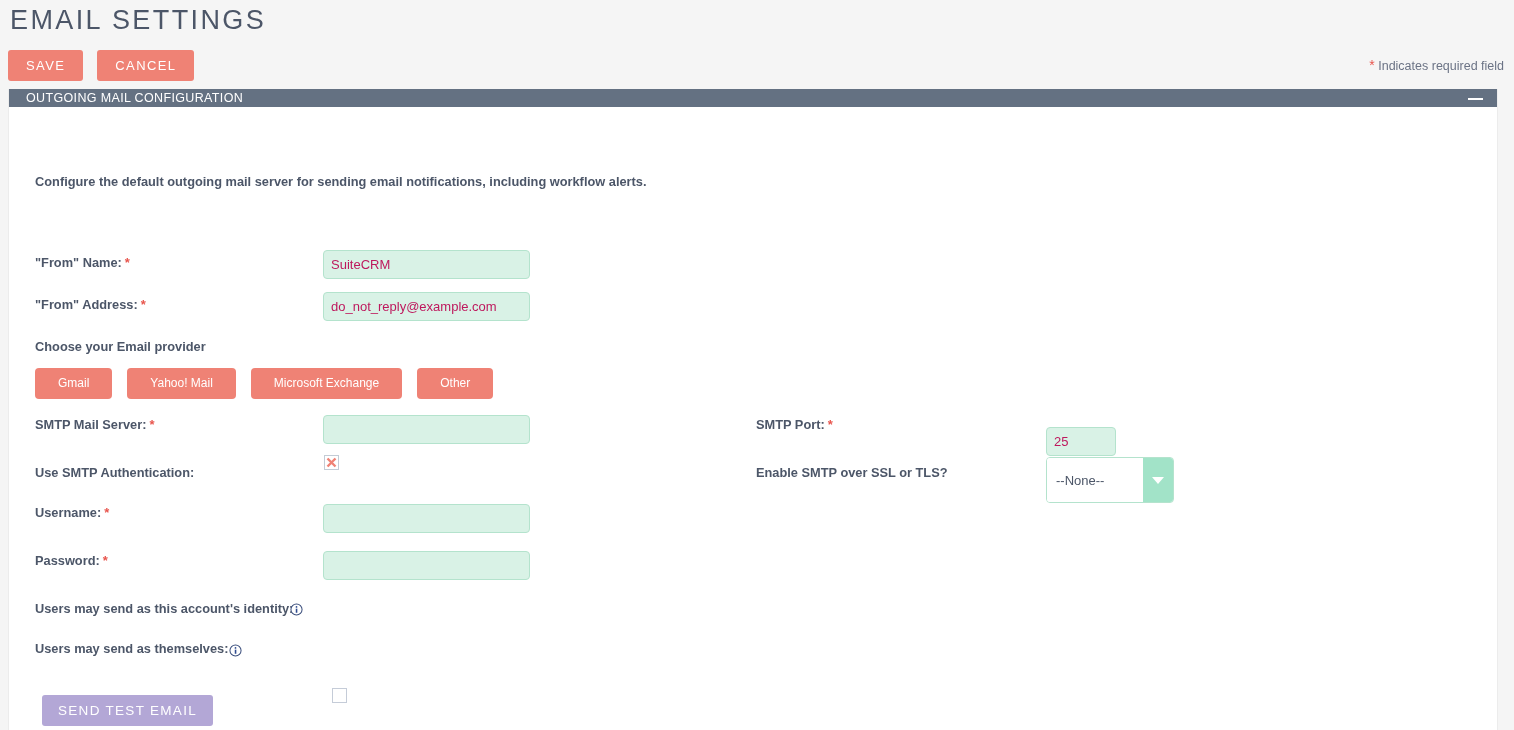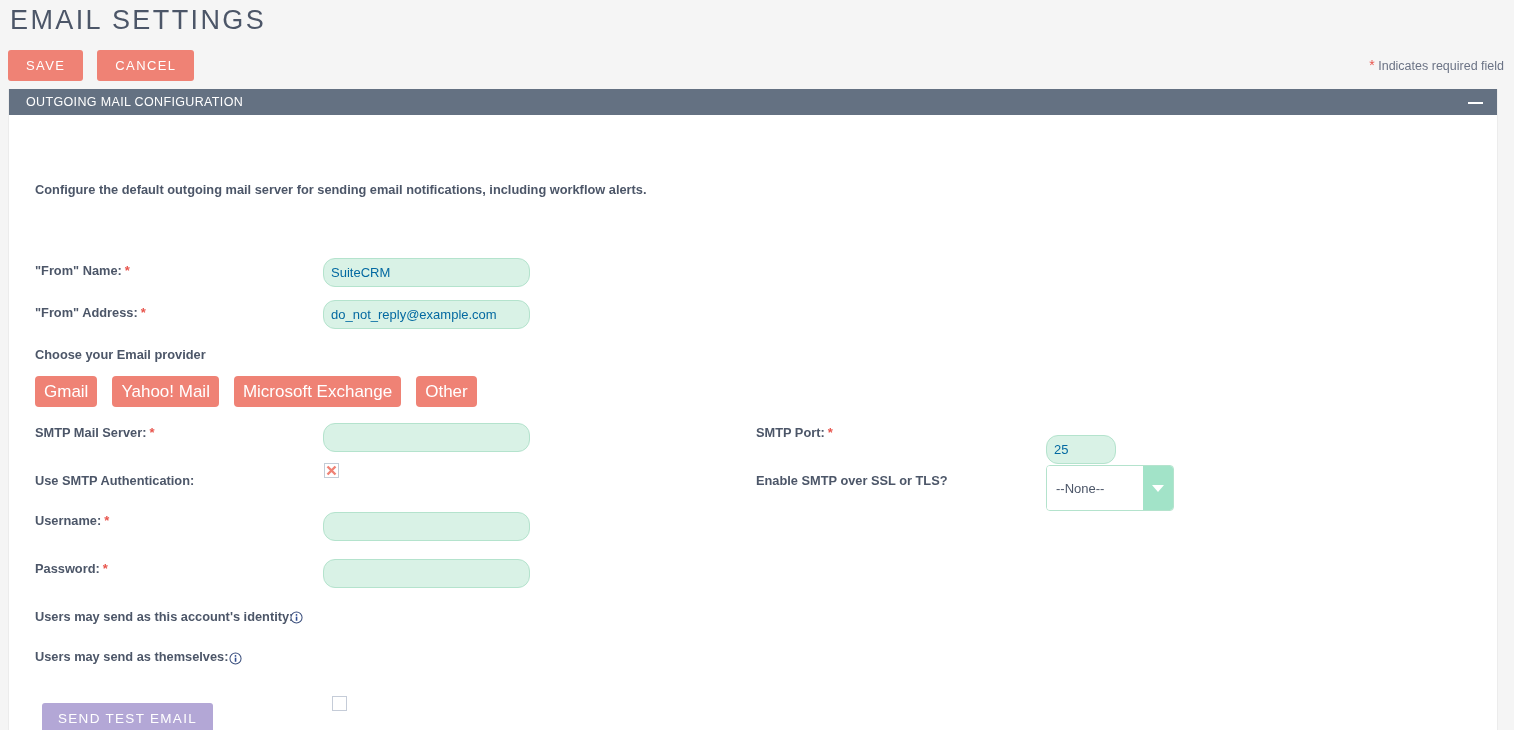--- a/index.html
+++ b/index.html
@@ -75,21 +75,21 @@
     left: 8px;
     top: 89px;
     width: 1490px;
     background: #ffffff;
     border: 1px solid #ececec;
     border-top: none;
     box-sizing: border-box;
   }
   .panel-header {
     background: #647182;
-    height: 26px;
+    height: 18px;
     display: flex;
     align-items: center;
     justify-content: space-between;
     padding: 0 14px 0 17px;
     box-sizing: border-box;
   }
   .panel-header-title {
     color: #ffffff;
     font-size: 12.5px;
     letter-spacing: 0.35px;
@@ -147,48 +147,48 @@
     color: #e8554d;
     font-weight: bold;
     margin-left: 3px;
     font-size: 13px;
   }
 
   .text-input {
     position: absolute;
     background: #d9f2e6;
     border: 1px solid #b4e3cd;
-    border-radius: 12px;
+    border-radius: 4px;
     height: 29px;
     box-sizing: border-box;
     font-size: 13px;
-    color: #0369a1;
+    color: #be185d;
     padding: 0 7px;
     font-family: "Liberation Sans", sans-serif;
     outline: none;
   }
   .text-input::placeholder { color: #8fa8a0; }
 
   
   .provider-row {
     position: absolute;
     left: 26px;
     top: 261px;
     display: flex;
     gap: 15px;
   }
   .btn-provider {
     background: #ef8275;
     border: none;
     border-radius: 4px;
     color: #ffffff;
-    font-size: 17px;
+    font-size: 12px;
     height: 31px;
     line-height: 31px;
-    padding: 0 9px;
+    padding: 0 23px;
     cursor: pointer;
     font-family: "Liberation Sans", sans-serif;
     white-space: nowrap;
   }
 
   
   .checkbox-x {
     position: absolute;
     width: 15px;
     height: 15px;

